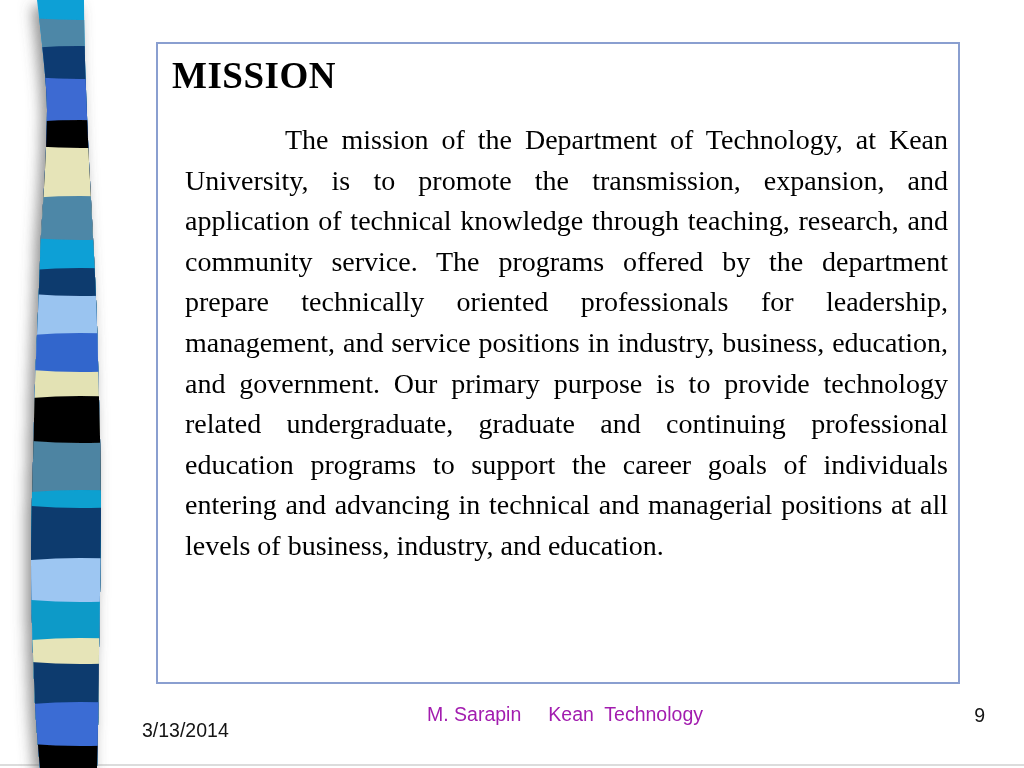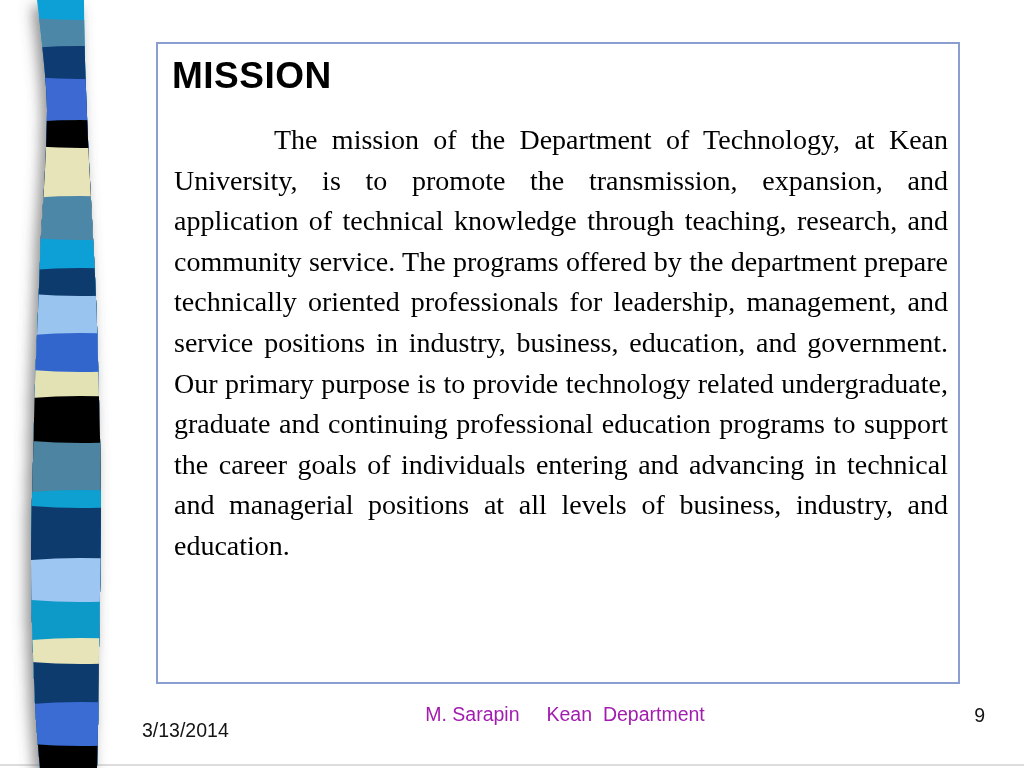--- a/index.html
+++ b/index.html
@@ -41,29 +41,29 @@
     top: 42px;
     width: 800px;
     height: 638px;
     background: #ffffff;
     border: 2px solid #8a9fd0;
     z-index: 2;
     box-sizing: content-box;
   }
   .slide-title {
     margin: 10px 0 0 14px;
-    font-family: Liberation Sans, sans-serif;
+    font-family: Liberation Serif, serif;
     font-weight: bold;
     font-size: 37px;
     line-height: 44px;
     color: #000000;
     letter-spacing: 0.5px;
   }
   .slide-body {
-    margin: 22px 10px 0 16px;
+    margin: 22px 10px 0 27px;
     font-family: "Liberation Serif", serif;
     font-size: 28px;
     line-height: 40.6px;
     color: #000000;
     text-align: justify;
     text-indent: 100px;
   }
   
   .footer-date {
     position: absolute;
@@ -152,20 +152,20 @@
 
   <div class="content-box">
     <h1 class="slide-title">MISSION</h1>
     <p class="slide-body">The mission of the Department of Technology, at Kean University, is to promote the transmission, expansion, and application of technical knowledge through teaching, research, and community service.  The programs offered by the department prepare technically oriented professionals for leadership, management, and service positions in industry, business, education, and government.   Our primary purpose is to provide technology related undergraduate, graduate and continuing professional education programs to support the career goals of individuals entering and advancing in technical and managerial positions at all levels of business, industry, and education.</p>
   </div>
 
   <span class="footer-date">3/13/2014</span>
 
   <div class="footer-center">
     <span>M. Sarapin</span>
-    <span>Kean  Department</span>
+    <span>Kean  Technology</span>
   </div>
 
   <span class="footer-page">9</span>
 
   <div class="bottom-line"></div>
 
 </div>
 
 </body></html>

